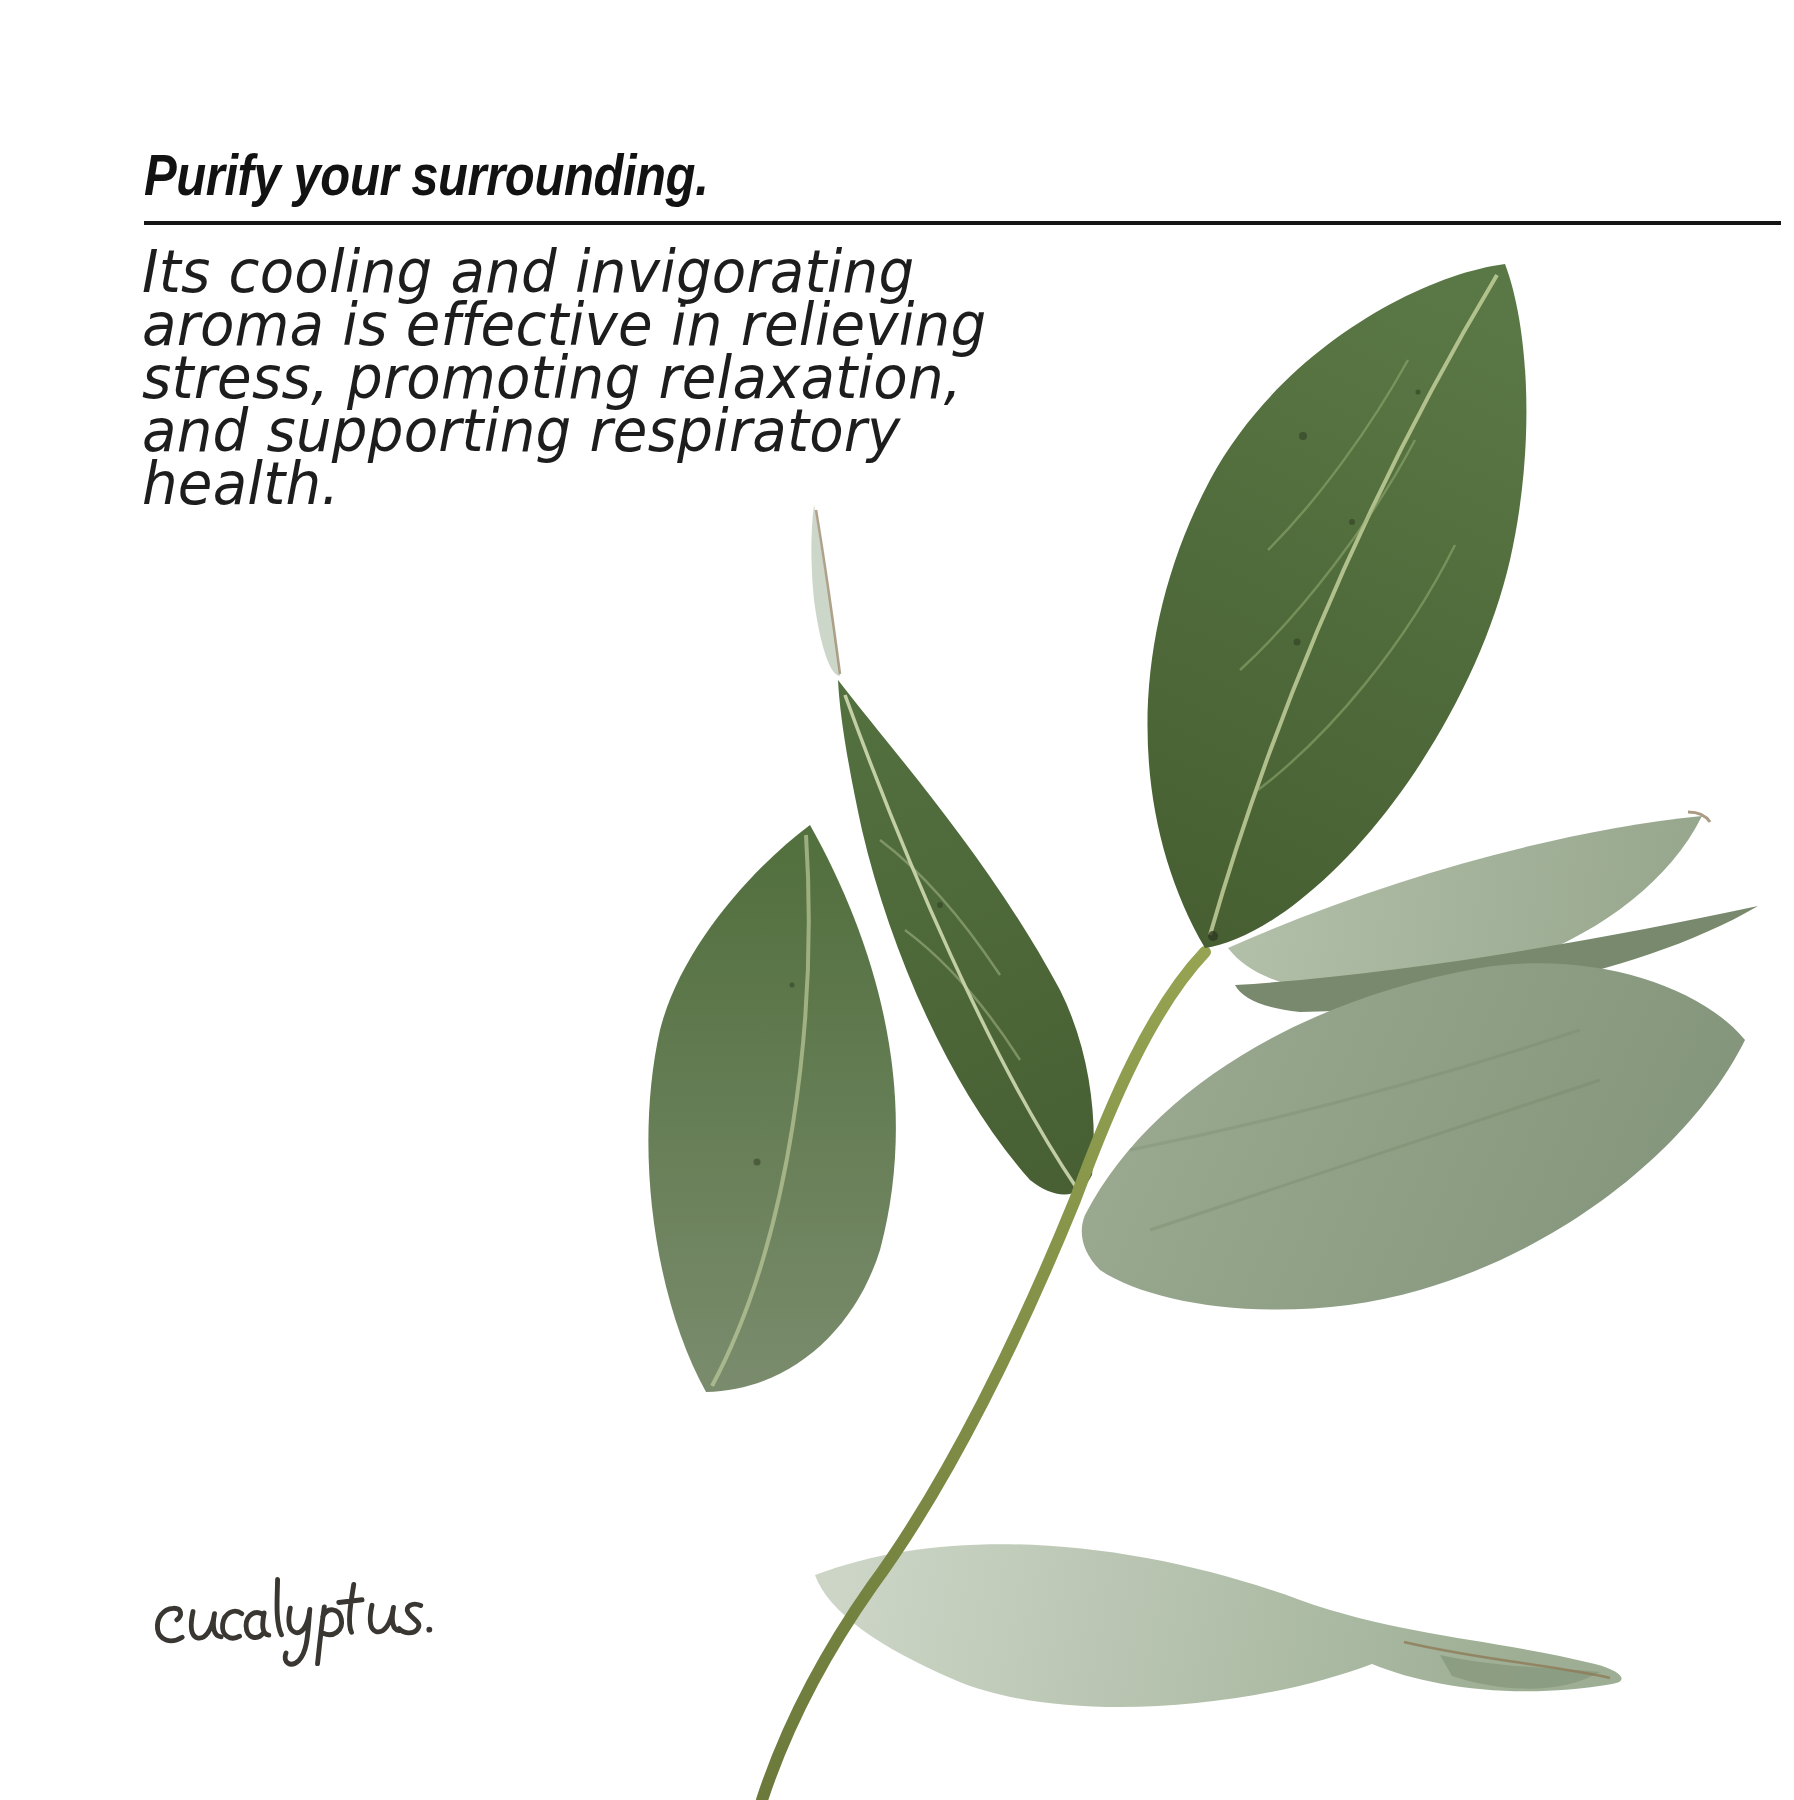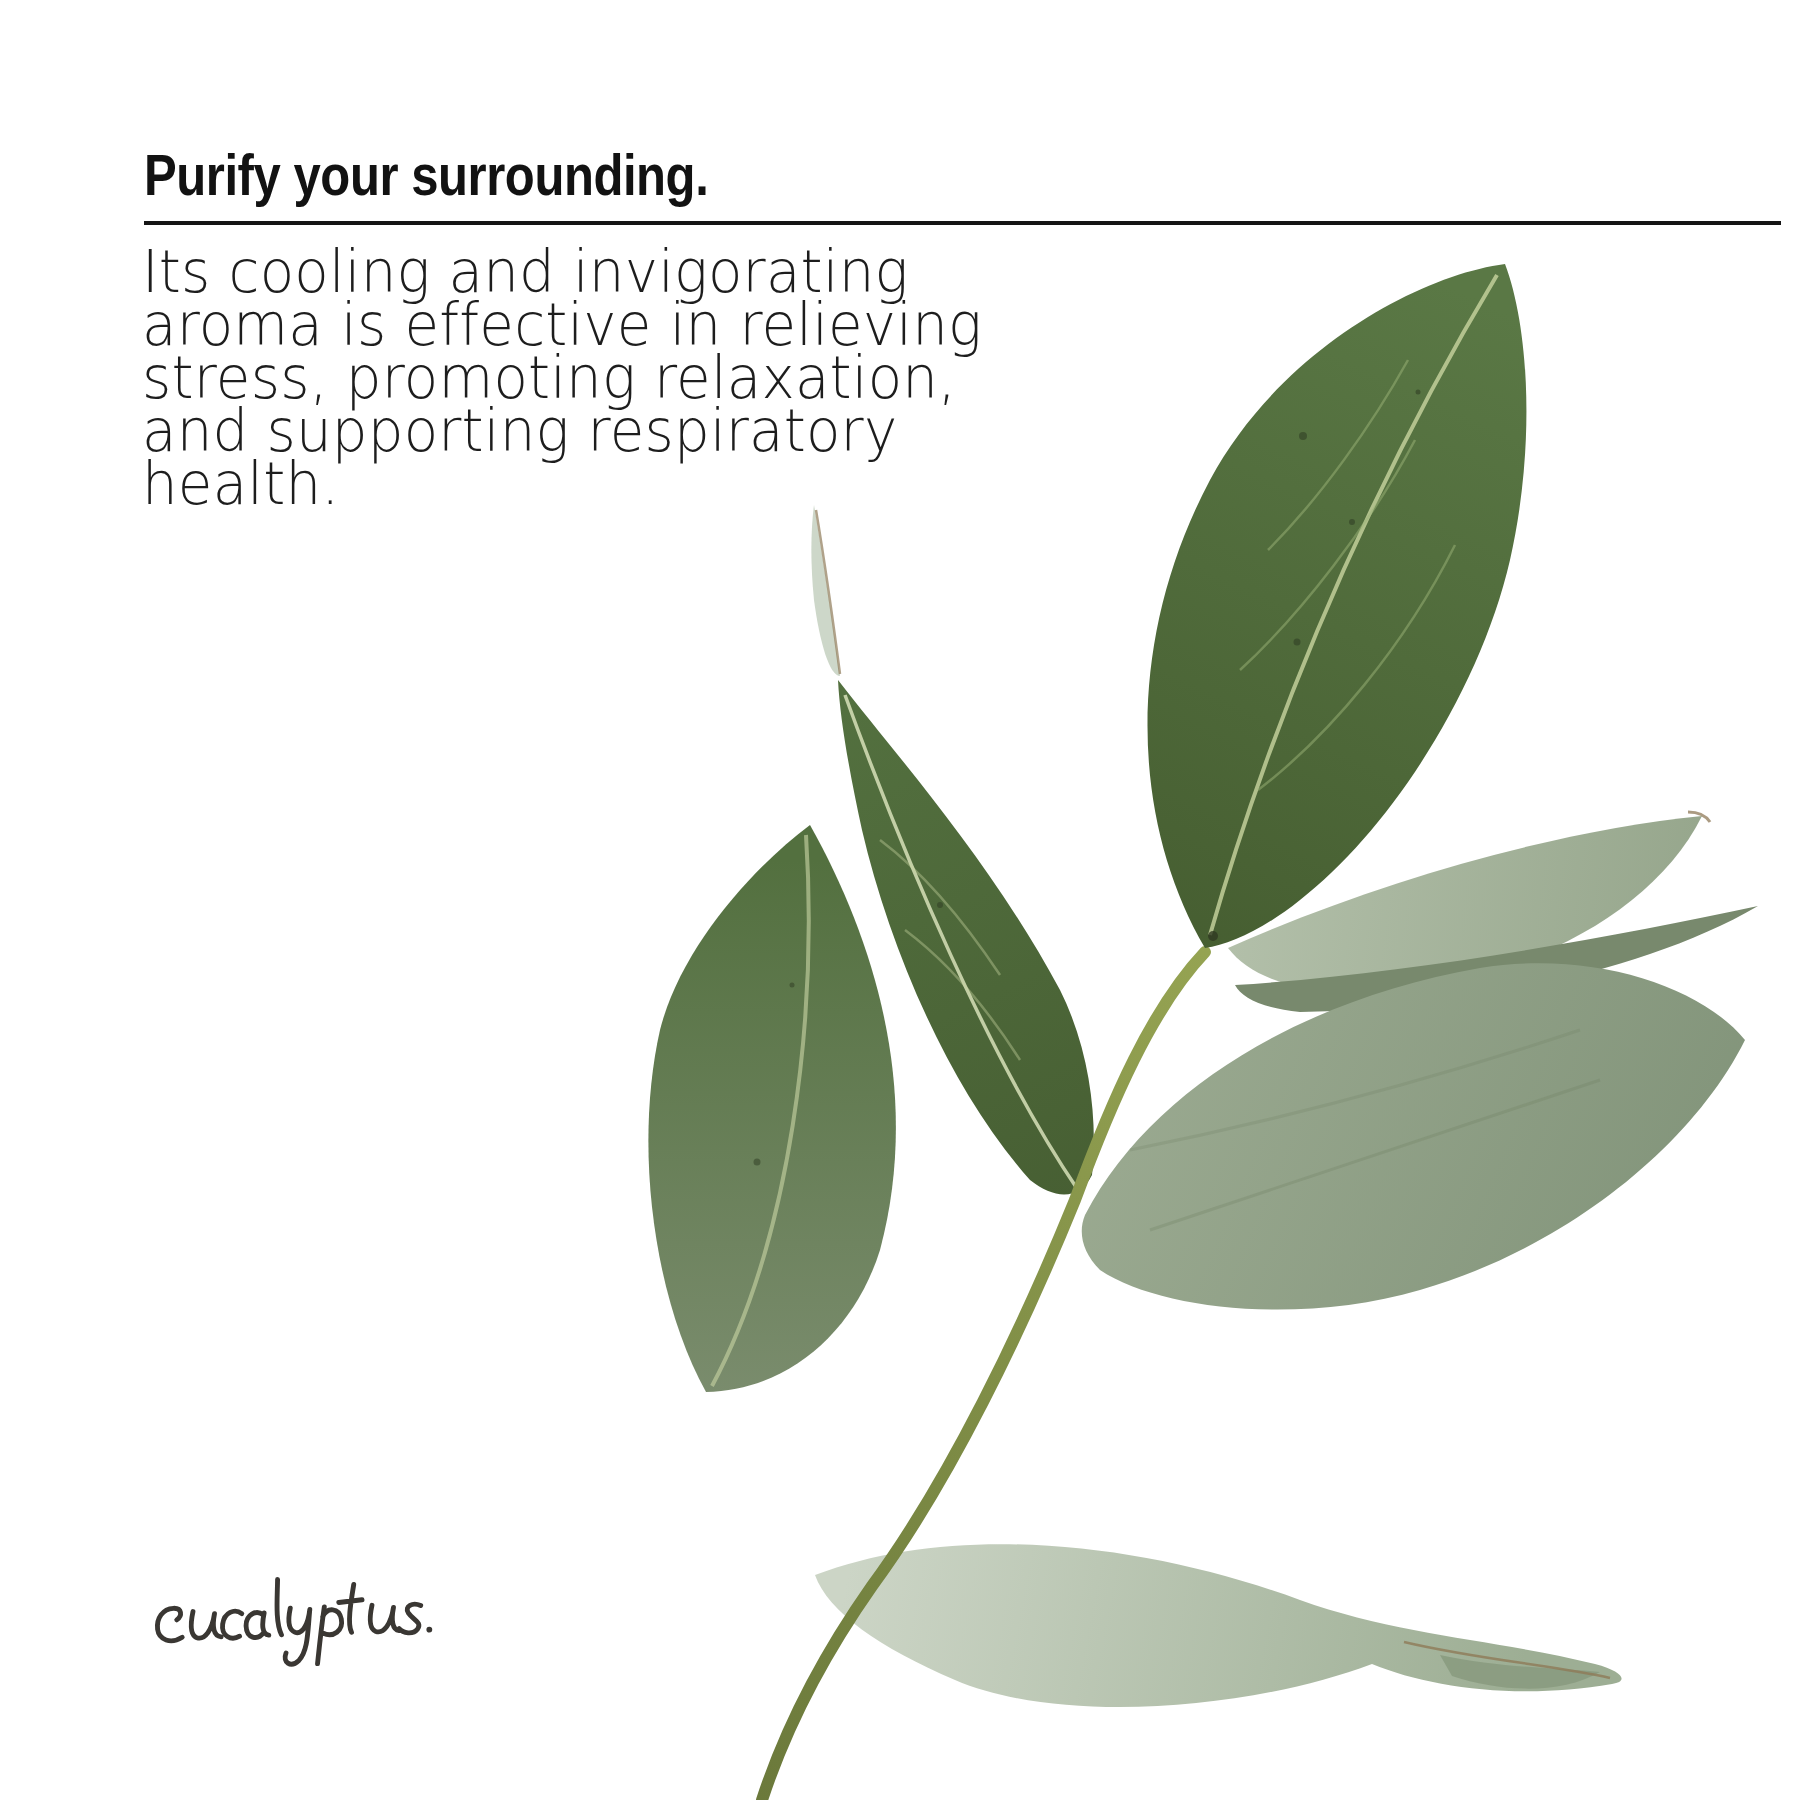--- a/index.html
+++ b/index.html
@@ -1,21 +1,21 @@
 <!DOCTYPE html>
 <html><head>
 <meta charset="utf-8">
 <style>
   html,body{margin:0;padding:0;}
   body{
     width:1794px;height:1800px;position:relative;overflow:hidden;
     background:#ffffff;
     font-family:"Liberation Sans", sans-serif;
   }
-  .poster{position:absolute;inset:0;}
+  .poster{position:absolute;inset:0;font-style:italic;}
   .headline{
     position:absolute;left:144px;top:142px;margin:0;
     font-family:"Liberation Sans", sans-serif;
     font-size:57px;font-weight:700;letter-spacing:-0.5px;color:#121212;
     transform:scaleX(0.86);transform-origin:left top;white-space:nowrap;
   }
   .rule{
     position:absolute;left:144px;top:221px;width:1637px;height:4px;
     background:#151515;
   }

